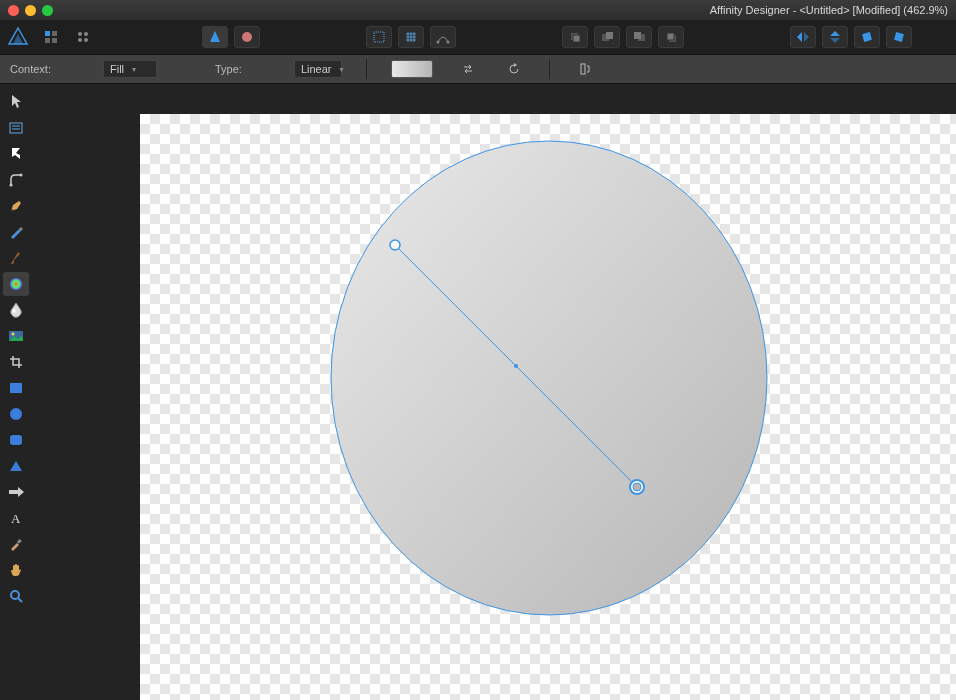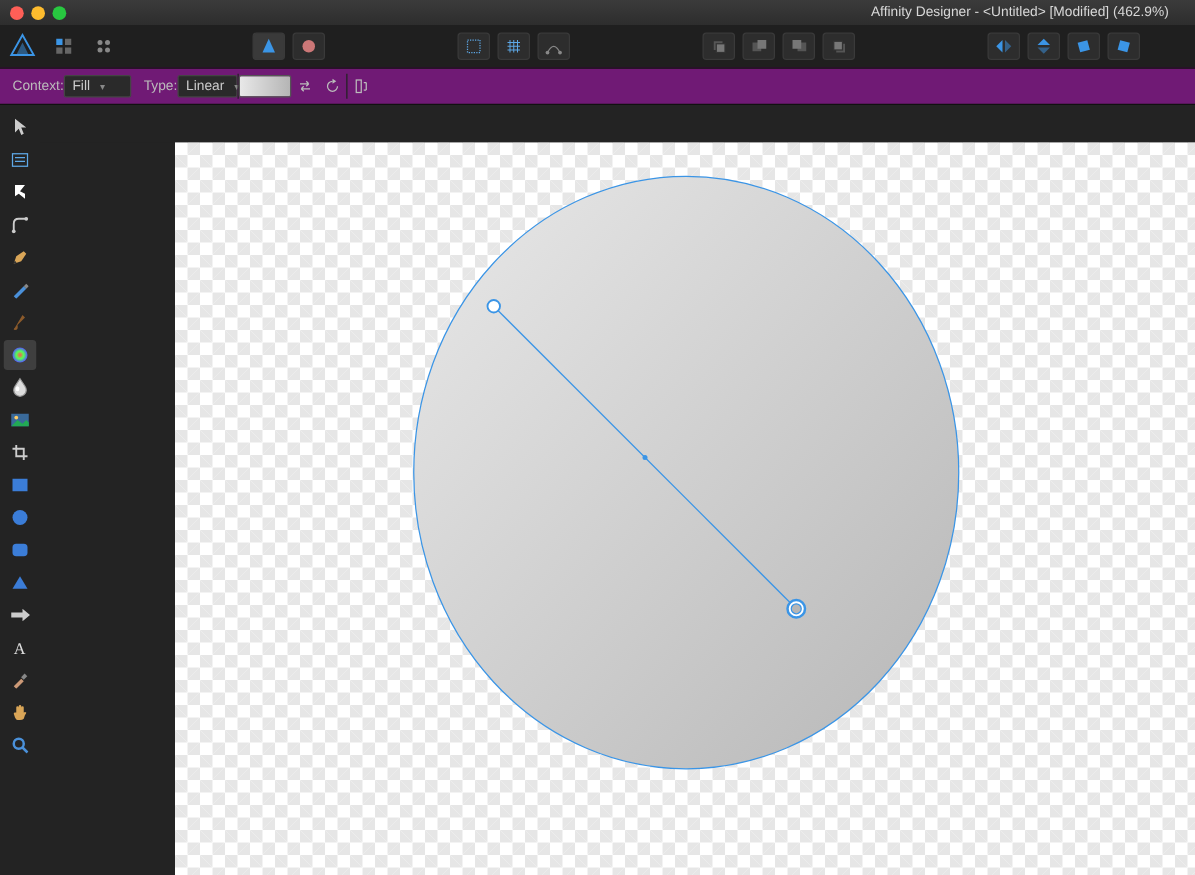--- a/index.html
+++ b/index.html
@@ -1,30 +1,30 @@
 <!DOCTYPE html>
 <html><head>
 <meta charset="utf-8">
 <style>
   * { box-sizing: border-box; margin: 0; padding: 0; }
   html, body { width: 956px; height: 700px; overflow: hidden; font-family: -apple-system, "Helvetica Neue", Arial, sans-serif; background: #000; }
   .titlebar { height: 20px; background: linear-gradient(#3b3b3b,#2d2d2d); display: flex; align-items: center; color: #ddd; font-size: 11px; }
   .traffic { display: flex; gap: 6px; padding-left: 8px; }
   .tlight { width: 11px; height: 11px; border-radius: 50%; }
   .tl-red { background: #ff5f57; } .tl-yellow { background: #febc2e; } .tl-green { background: #28c840; }
-  .title-text { flex: 1; text-align: right; padding-right: 21px; color: #d8d8d8; }
+  .title-text { flex: 1; text-align: right; padding-right: 8px; color: #d8d8d8; }
   .main-toolbar { height: 34px; background: #1f1f1f; display: flex; align-items: center; padding: 0 6px; gap: 8px; }
   .main-toolbar .grp { display: flex; gap: 6px; align-items: center; }
   .spacer-lg { flex: 0 0 90px; }
   .tbtn { width: 26px; height: 22px; background: #2d2d2d; border: 1px solid #3a3a3a; border-radius: 3px; display: flex; align-items: center; justify-content: center; cursor: pointer; }
   .tbtn.flat { background: transparent; border: none; }
   .tbtn.active { background: #3a3a3a; }
   .logo { width: 24px; height: 24px; display: flex; align-items: center; justify-content: center; }
-  .context-bar { height: 30px; background: #701a75; border-top: 1px solid #111; border-bottom: 1px solid #111; display: flex; align-items: center; padding: 0 10px; gap: 0; color: #bbb; font-size: 11px; }
-  .select { background: #2a2a2a; border: 1px solid #444; color: #ccc; font-size: 11px; height: 18px; padding: 0 6px; border-radius: 2px; display: flex; align-items: center; gap: 8px; cursor: pointer; }
+  .context-bar { height: 30px; background: #404040; border-top: 1px solid #111; border-bottom: 1px solid #111; display: flex; align-items: center; padding: 0 10px; gap: 24px; color: #bbb; font-size: 11px; }
+  .select { background: #2a2a2a; border: 1px solid #444; color: #ccc; font-size: 11px; height: 18px; padding: 0 6px; border-radius: 2px; display: flex; align-items: center; gap: 8px; cursor: pointer; margin-left: 28px; }
   .select .chev { color: #888; font-size: 8px; }
   .swatch { width: 42px; height: 18px; background: linear-gradient(90deg, #e8e8e8, #b5b5b5); border: 1px solid #555; border-radius: 2px; }
   .cbtn { width: 22px; height: 18px; display: flex; align-items: center; justify-content: center; color: #bbb; cursor: pointer; border-radius: 2px; }
   .divider { width: 1px; height: 20px; background: #222; }
   .workspace { display: flex; height: calc(700px - 20px - 34px - 30px); background: #232323; }
   .tool-panel { width: 32px; background: #232323; display: flex; flex-direction: column; align-items: center; padding-top: 6px; gap: 2px; }
   .tool { width: 26px; height: 24px; display: flex; align-items: center; justify-content: center; cursor: pointer; border-radius: 3px; position: relative; }
   .tool.selected { background: #3f3f3f; }
   .canvas-wrap { flex: 0 0 auto; width: calc(956px - 32px); height: 100%; background: #232323; position: relative; overflow: hidden; }
   .gap-bar { position: absolute; left: 0; top: 0; right: 0; height: 30px; background: #232323; }

